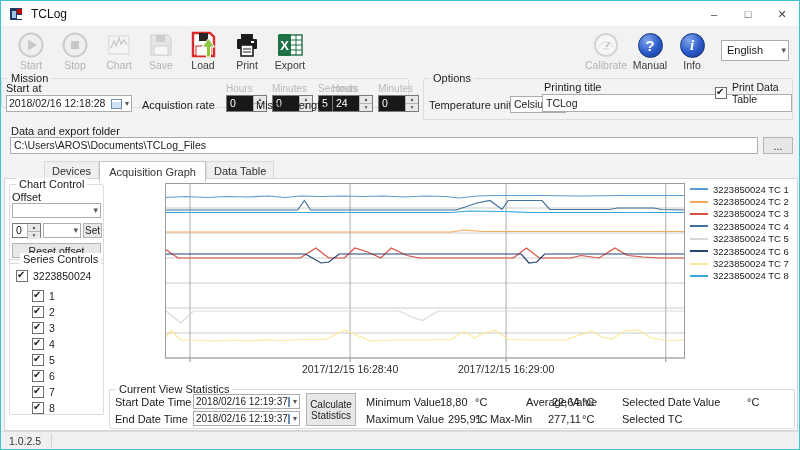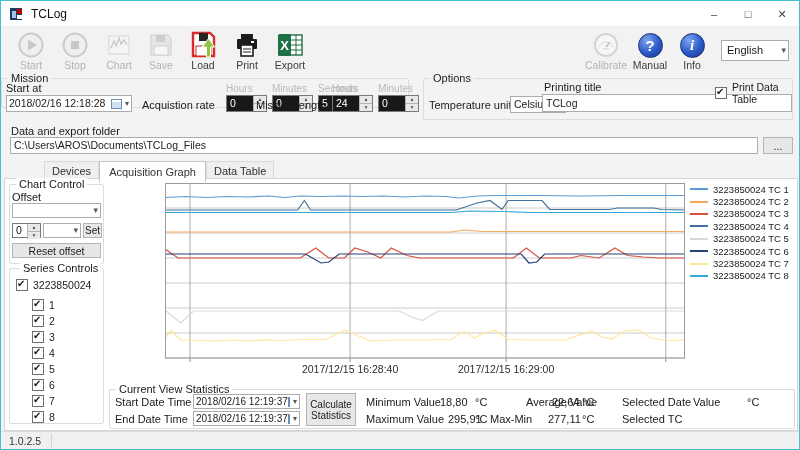--- a/index.html
+++ b/index.html
@@ -279,21 +279,21 @@
         <div class="arrows">
             <div>▲</div>
             <div>▼</div>
           </div>
       </div>
       <div class="combo" style="left:33px;top:38px;width:38px;height:15px;line-height:13px;"></div>
       <div class="btn" style="left:73px;top:38px;width:19px;height:15px;font-size:10px;">Set</div>
       <div class="btn" style="left:2px;top:58px;width:89px;height:15px;">Reset offset</div>
     </div>
 
-    <div class="groupbox gb-white" style="left:4px;top:89px;width:95px;height:156px;">
+    <div class="groupbox gb-white" style="left:4px;top:80px;width:95px;height:156px;">
       <span class="gb-title" style="left:10px;">Series Controls</span>
       <div class="cbrow" style="left:6px;top:10px;">
         <span class="cb checked"></span>
         <span>3223850024</span>
       </div>
       <div id="series-list">
           <div class="cbrow" style="left: 22px; top: 30px;">
             <span class="cb checked"></span>
             <span>1</span>
           </div>

